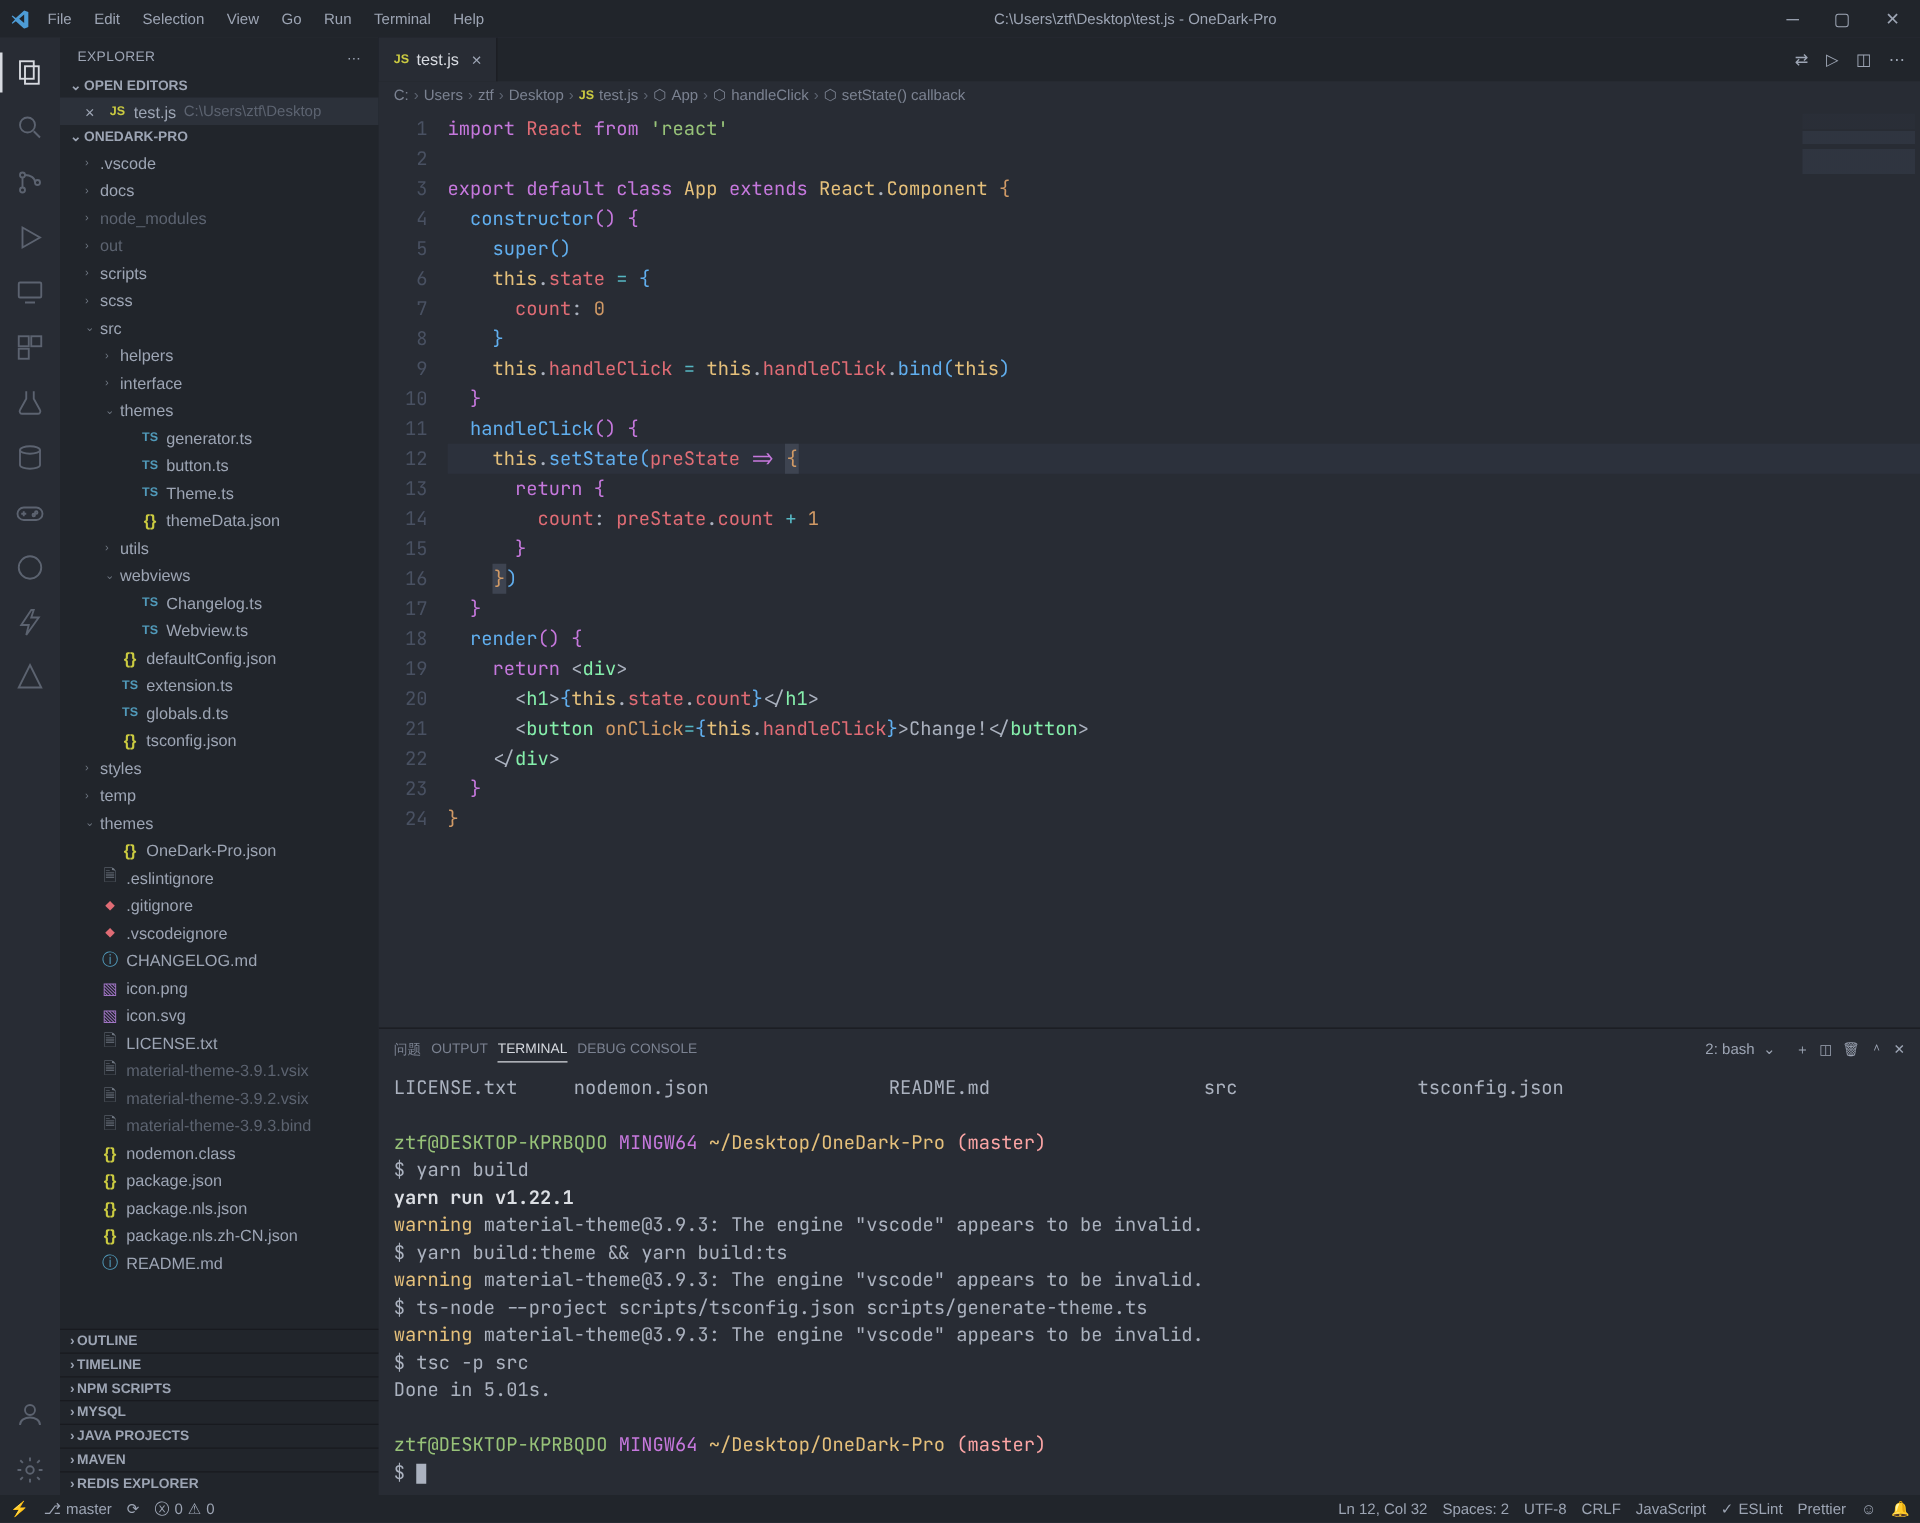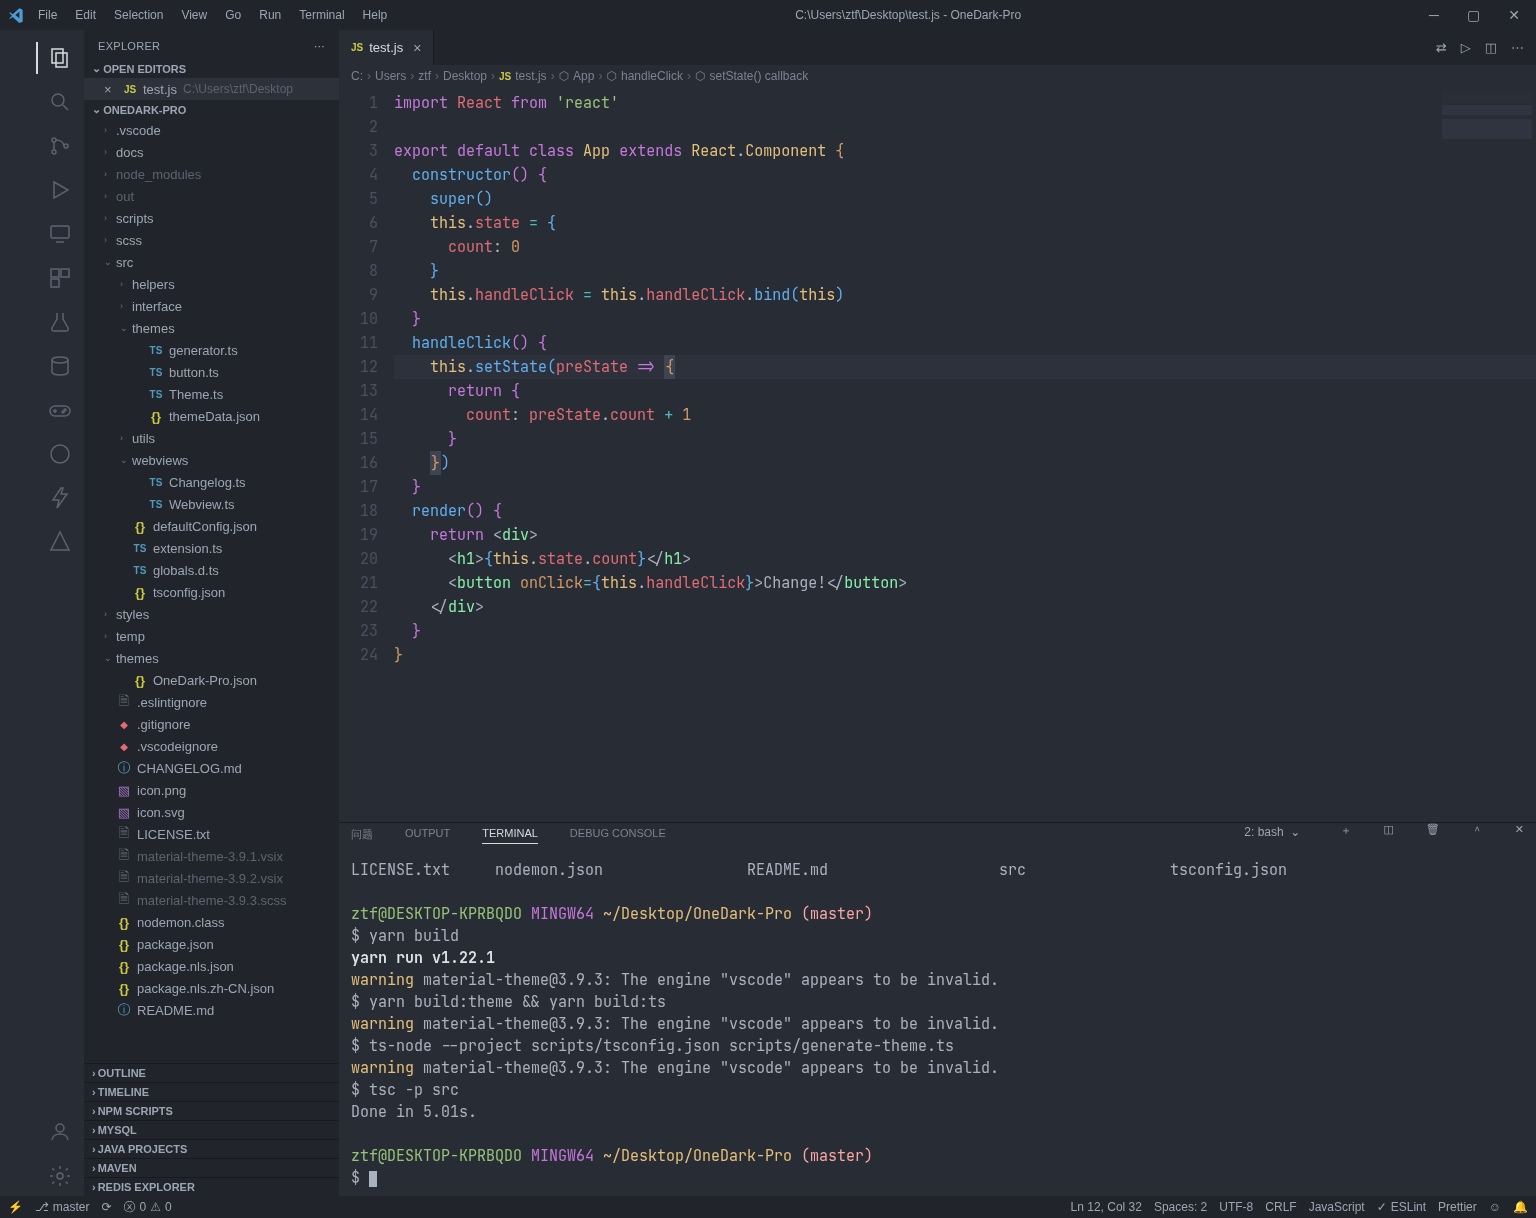--- a/index.html
+++ b/index.html
@@ -23,21 +23,21 @@
   color: #9da5b4;
   font-size: 12px;
 }
 .titlebar .logo { width: 16px; height: 16px; margin-right: 6px; color: #4d9cd6; }
 .menu { display: flex; gap: 2px; }
 .menu span { padding: 4px 8px; cursor: pointer; }
 .titlebar .title { flex: 1; text-align: center; font-size: 12px; }
 .win-controls { display: flex; gap: 12px; }
 .win-controls span { padding: 4px 8px; cursor: pointer; font-size: 14px; }
 
-.body-row { flex: 1; display: flex; overflow: hidden; padding-left: 36px; }
+.body-row { flex: 1; display: flex; overflow: hidden; }
 
 .activity-bar {
   width: 48px;
   background: #282c34;
   display: flex;
   flex-direction: column;
   align-items: center;
   padding-top: 8px;
   gap: 4px;
 }
@@ -177,21 +177,21 @@
 .op { color: #56b6c2; }      
 .pn { color: #abb2bf; }      
 .tag { color: #86efac; }
 .br-y { color: #d19a66; }
 .br-p { color: #c678dd; }
 .br-b { color: #61afef; }
 .prop { color: #e06c75; }
 .cursor-bar { display: inline-block; background: #3e4451; padding: 0 1px; }
 
 .panel-area { height: 374px; display: flex; flex-direction: column; border-top: 1px solid #181a1f; }
-.panel-tabs { height: 32px; display: flex; align-items: flex-start; padding: 0 12px; gap: 32px; font-size: 11px; color: #7b8291; }
+.panel-tabs { height: 32px; display: flex; align-items: center; padding: 0 12px; gap: 8px; font-size: 11px; color: #7b8291; }
 .panel-tabs .ptab { padding: 4px 0; cursor: pointer; text-transform: uppercase; }
 .panel-tabs .ptab.active { color: #d7dae0; border-bottom: 1px solid #d7dae0; }
 .panel-tabs .spacer { flex: 1; }
 .panel-tabs .term-select { font-size: 12px; color: #9da5b4; padding: 2px 8px; }
 .panel-tabs .picon { cursor: pointer; color: #9da5b4; }
 .terminal {
   flex: 1;
   font-family: "JetBrains Mono", Consolas, monospace;
   font-size: 15px;
   line-height: 22px;
@@ -510,21 +510,21 @@
           <span>material-theme-3.9.1.vsix</span>
         </div>
         <div class="tree-row ind-1 muted">
           <span class="chev"></span>
           <span class="ficon clr-file">🗎</span>
           <span>material-theme-3.9.2.vsix</span>
         </div>
         <div class="tree-row ind-1 muted">
           <span class="chev"></span>
           <span class="ficon clr-file">🗎</span>
-          <span>material-theme-3.9.3.scss</span>
+          <span>material-theme-3.9.3.bind</span>
         </div>
         <div class="tree-row ind-1">
           <span class="chev"></span>
           <span class="ficon clr-json">{}</span>
           <span>nodemon.class</span>
         </div>
         <div class="tree-row ind-1">
           <span class="chev"></span>
           <span class="ficon clr-json">{}</span>
           <span>package.json</span>

